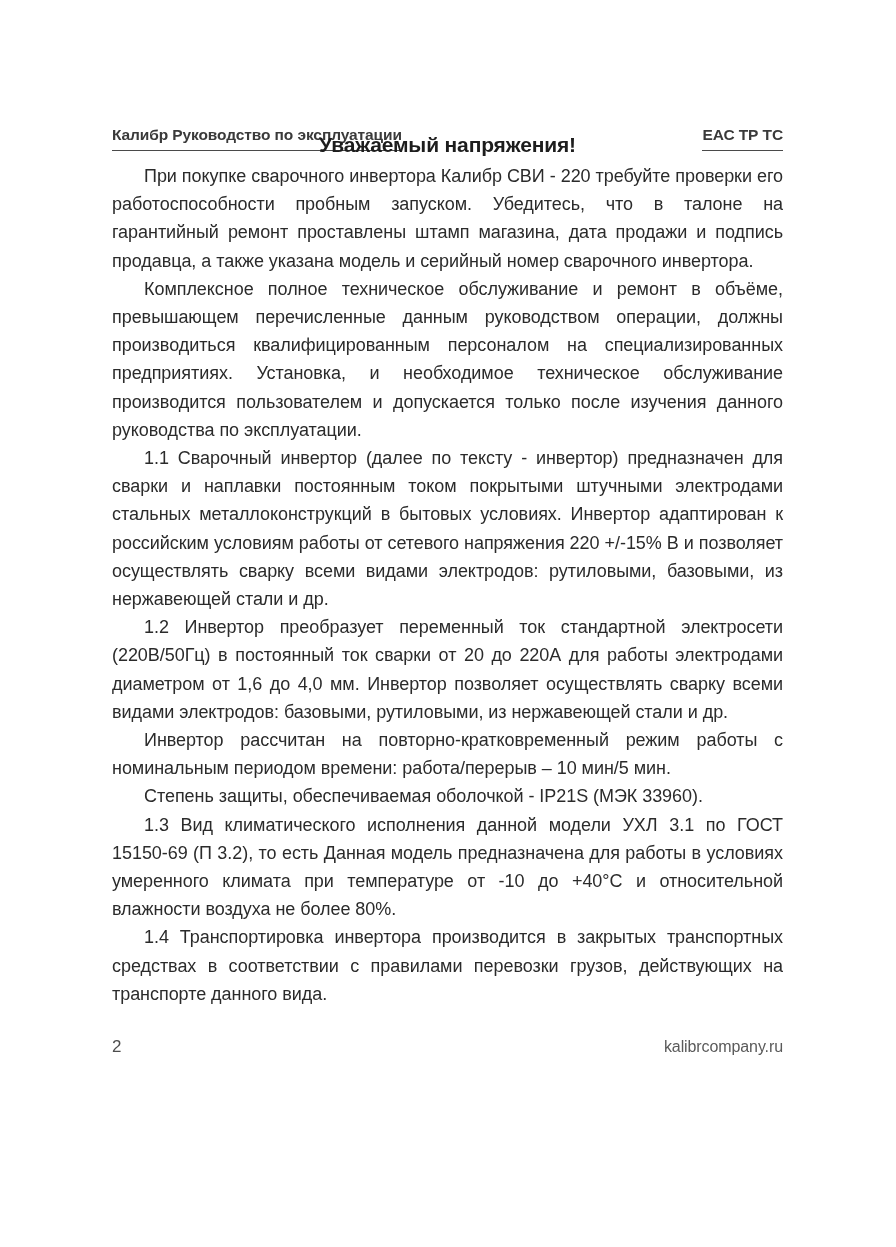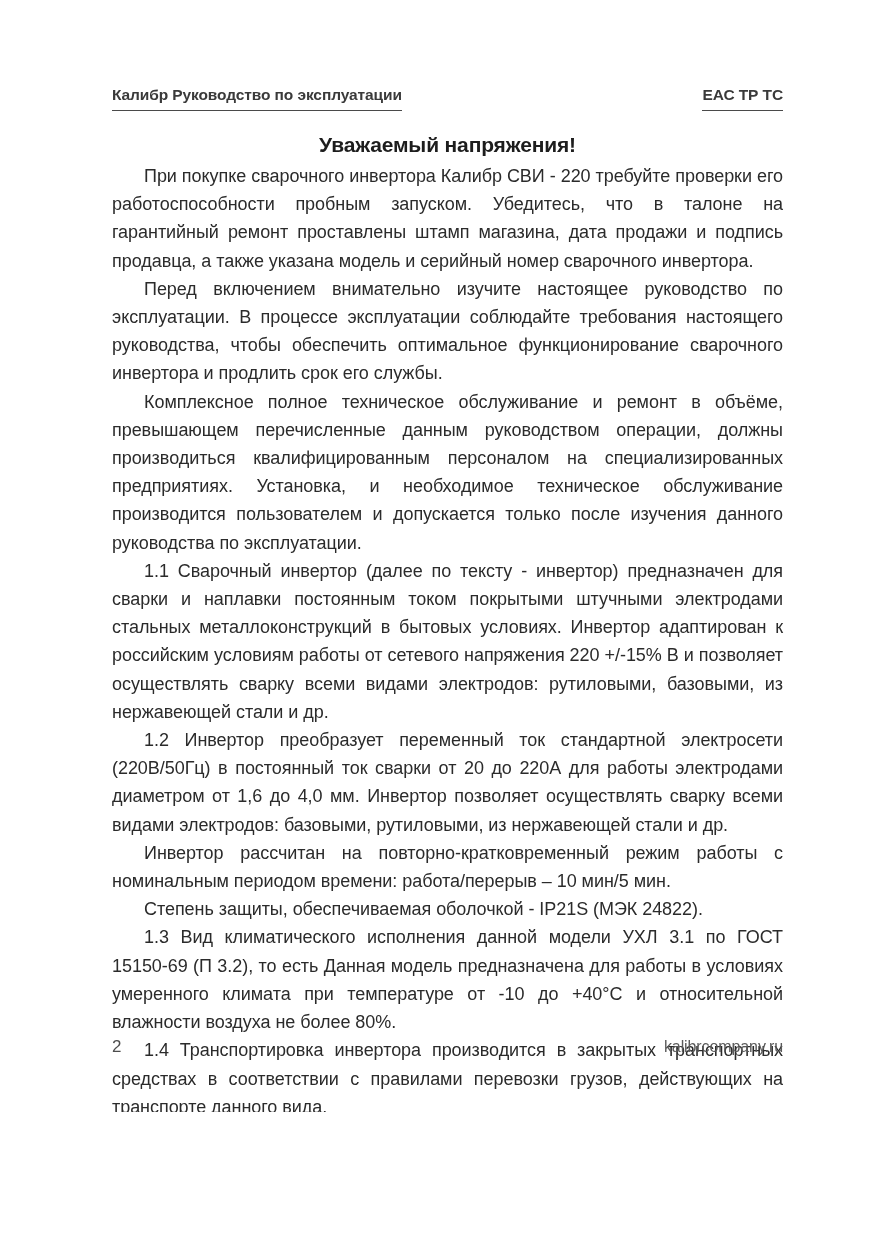--- a/index.html
+++ b/index.html
@@ -42,20 +42,21 @@
     letter-spacing: -0.1px;
     padding-bottom: 6px;
     border-bottom: 1.6px solid #4a4a4a;
     white-space: nowrap;
   }
   .header-left {
     min-width: 276px;
   }
   .header-right {
     text-align: center;
+    margin-top: 40px;
   }
 
   
   .content {
     position: absolute;
     left: 112px;
     top: 131px;
     width: 671px;
   }
 
@@ -124,28 +125,27 @@
   <div class="running-header">
     <div class="header-left">Калибр Руководство по эксплуатации</div>
     <div class="header-right">ЕАС ТР ТС</div>
   </div>
 
   <div class="content">
 
     <h1 class="doc-title">Уважаемый напряжения!</h1>
 
     <p class="para justify">При покупке сварочного инвертора Калибр СВИ - 220 требуйте проверки его работоспособности пробным запуском. Убедитесь, что в талоне на гарантийный ремонт проставлены штамп магазина, дата продажи и подпись продавца, а также указана модель и серийный номер сварочного инвертора.</p>
-    <p class="para justify">Перед включением внимательно изучите настоящее руководство по эксплуатации. В процессе эксплуатации соблюдайте требования настоящего руководства, чтобы обеспечить оптимальное функционирование сварочного инвертора и продлить срок его службы.</p>
     <p class="para justify">Комплексное полное техническое обслуживание и ремонт в объёме, превышающем перечисленные данным руководством операции, должны производиться квалифицированным персоналом на специализированных предприятиях. Установка, и необходимое техническое обслуживание производится пользователем и допускается только после изучения данного руководства по эксплуатации.</p>
 
 
     <p class="para justify">1.1 Сварочный инвертор (далее по тексту - инвертор) предназначен для сварки и наплавки постоянным током покрытыми штучными электродами стальных металлоконструкций в бытовых условиях. Инвертор адаптирован к российским условиям работы от сетевого напряжения 220 +/-15% В и позволяет осуществлять сварку всеми видами электродов: рутиловыми, базовыми, из нержавеющей стали и др.</p>
     <p class="para justify">1.2 Инвертор преобразует переменный ток стандартной электросети (220В/50Гц) в постоянный ток сварки от 20 до 220А для работы электродами диаметром от 1,6 до 4,0 мм. Инвертор позволяет осуществлять сварку всеми видами электродов: базовыми, рутиловыми, из нержавеющей стали и др.</p>
     <p class="para justify">Инвертор рассчитан на повторно-кратковременный режим работы с номинальным периодом времени: работа/перерыв – 10 мин/5 мин.</p>
-    <p class="para">Степень защиты, обеспечиваемая оболочкой - IP21S (МЭК 24822).</p>
+    <p class="para">Степень защиты, обеспечиваемая оболочкой - IP21S (МЭК 33960).</p>
     <p class="para justify">1.3 Вид климатического исполнения данной модели УХЛ 3.1 по ГОСТ 15150-69 (П 3.2), то есть Данная модель предназначена для работы в условиях умеренного климата при температуре от -10 до +40°С и относительной влажности воздуха не более 80%.</p>
     <p class="para justify">1.4 Транспортировка инвертора производится в закрытых транспортных средствах в соответствии с правилами перевозки грузов, действующих на транспорте данного вида.</p>
 
   </div>
 
   <div class="footer">
     <div class="page-number">2</div>
     <div class="site">kalibrcompany.ru</div>
   </div>
 

